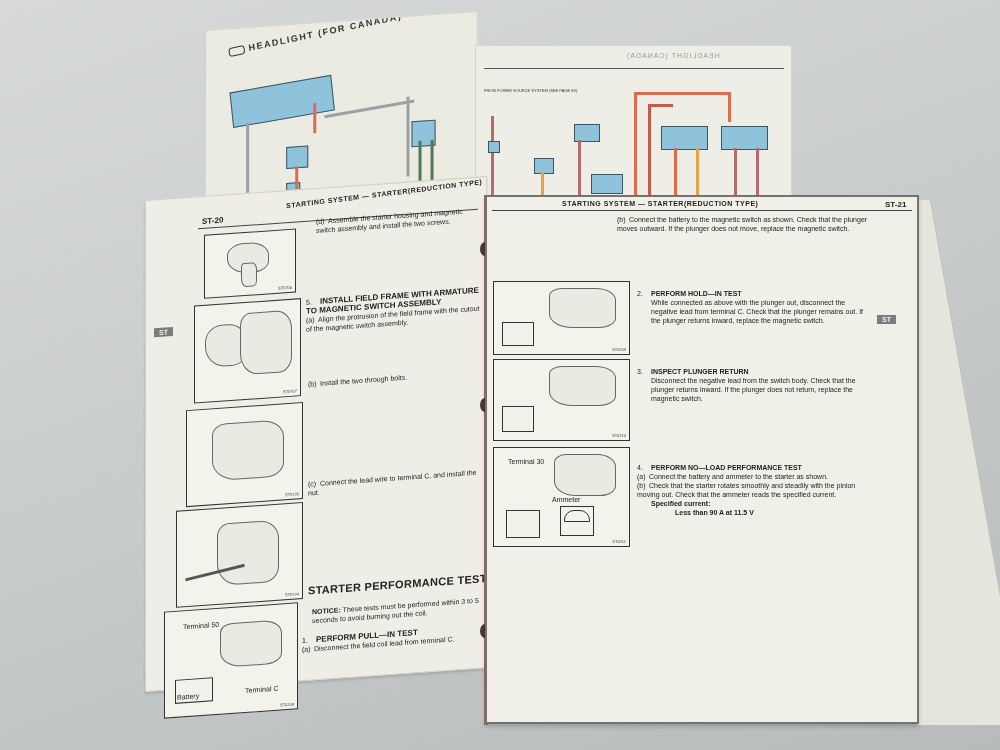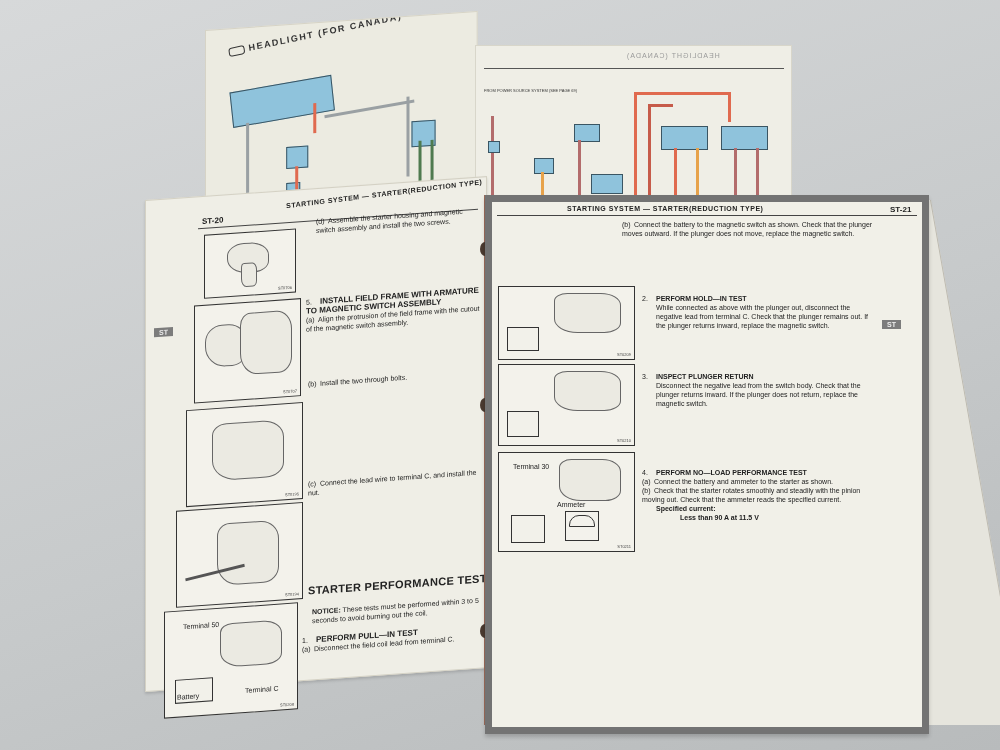--- a/index.html
+++ b/index.html
@@ -11,21 +11,21 @@
   .back-right{position:absolute;left:270px;top:35px;width:315px;height:180px;background:#efeee6;border:1px solid #d8d6ca;overflow:hidden;}
   .diag-title{position:absolute;left:22px;top:18px;font-weight:bold;font-size:9px;letter-spacing:1.5px;color:#333;white-space:nowrap;transform:rotate(-8deg);transform-origin:left top;}
   .diag-title .badge{display:inline-block;width:14px;height:7px;border:1px solid #333;border-radius:3px;margin-right:4px;vertical-align:middle;}
   .blue-box{position:absolute;background:#8fc3dc;border:1px solid #3a5563;}
   .wire{position:absolute;}
   .ghost-title{position:absolute;left:150px;top:6px;font-size:7px;color:#9a9a9a;letter-spacing:1px;transform:scaleX(-1);}
   
   .main-book{position:absolute;left:135px;top:180px;width:810px;height:560px;}
   .left-page{position:absolute;left:10px;top:20px;width:340px;height:490px;background:#efeee6;border:1px solid #d4d1c4;transform:skewY(-4deg);transform-origin:left top;box-shadow:0 2px 3px rgba(0,0,0,.15);}
   .left-page-inner{position:absolute;left:0;top:0;width:100%;height:100%;}
-  .right-page{position:absolute;left:350px;top:15px;width:430px;height:525px;background:#f1f0e8;border:7px solid #737373;box-shadow:0 3px 4px rgba(0,0,0,.18);}
+  .right-page{position:absolute;left:350px;top:15px;width:430px;height:525px;background:#f1f0e8;border:2px solid #737373;box-shadow:0 3px 4px rgba(0,0,0,.18);}
   .right-back-sheet{position:absolute;left:690px;top:20px;width:105px;height:525px;background:#e6e5dd;transform:skewX(10deg);transform-origin:left top;border-right:1px solid #bdbab0;}
   .spine{position:absolute;left:349px;top:15px;width:4px;height:530px;background:#9c6c5b;}
   .hole{position:absolute;width:10px;height:14px;border-radius:50%;background:#4a3a30;}
   .page-num{position:absolute;font-weight:bold;font-size:8px;color:#222;}
   .run-title{position:absolute;font-weight:bold;font-size:7px;color:#222;letter-spacing:.5px;white-space:nowrap;}
   .fig{position:absolute;border:1px solid #333;background:#f3f2eb;overflow:hidden;}
   .fig .code{position:absolute;right:3px;bottom:2px;font-size:4px;color:#444;}
   .fig .lbl{position:absolute;font-size:7px;color:#222;white-space:nowrap;}
   .sketch{position:absolute;border:1px solid #666;border-radius:40% 45% 35% 50%;background:#ebeae2;}
   .sketch.s2{border-radius:20% 30% 25% 35%;}

